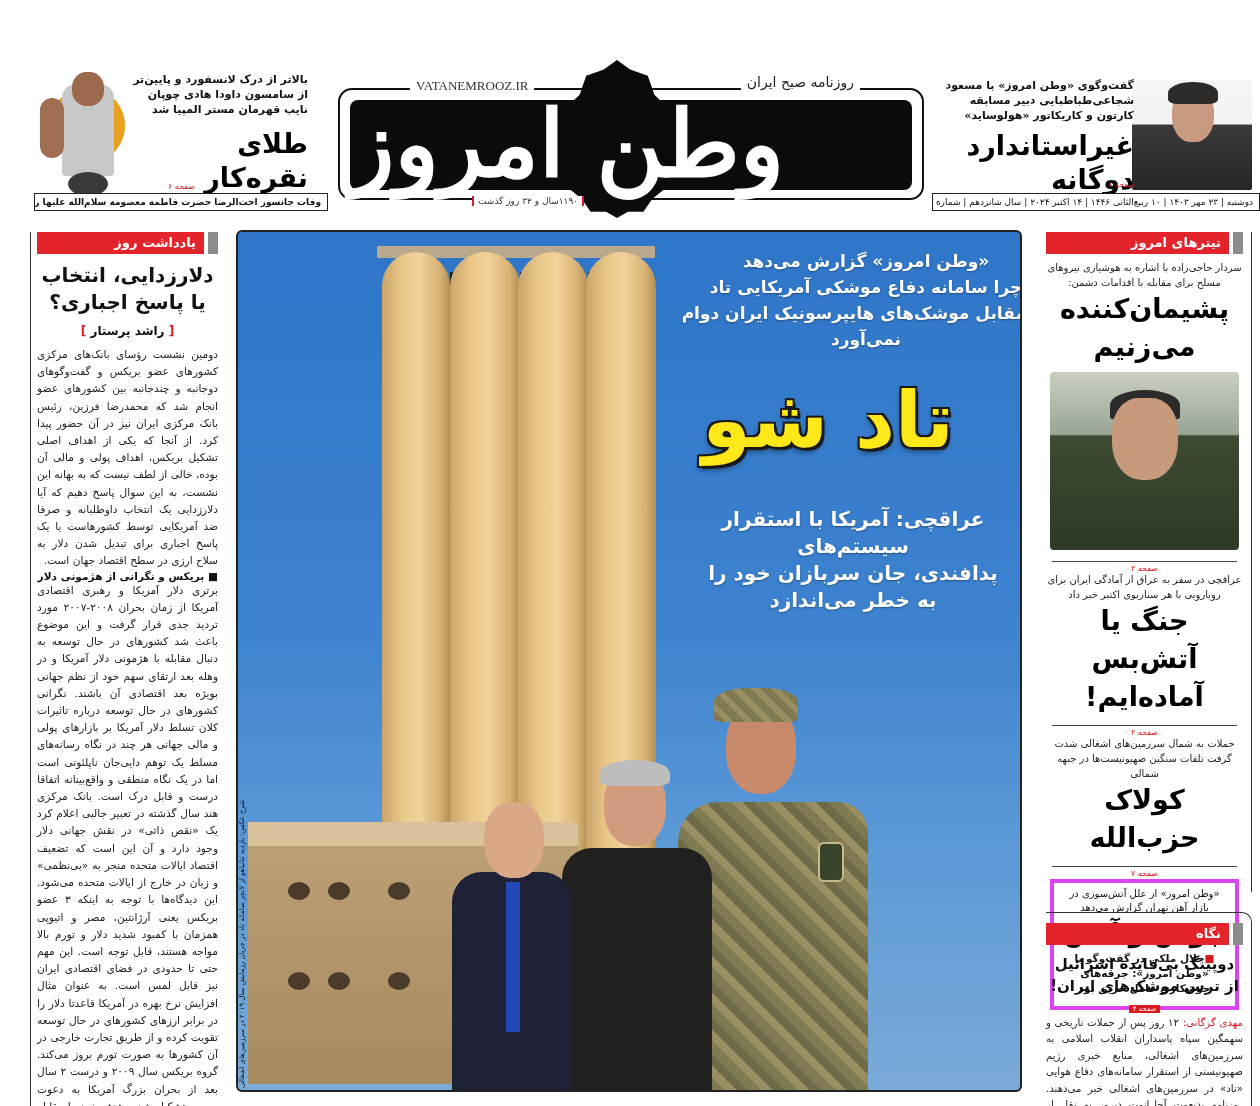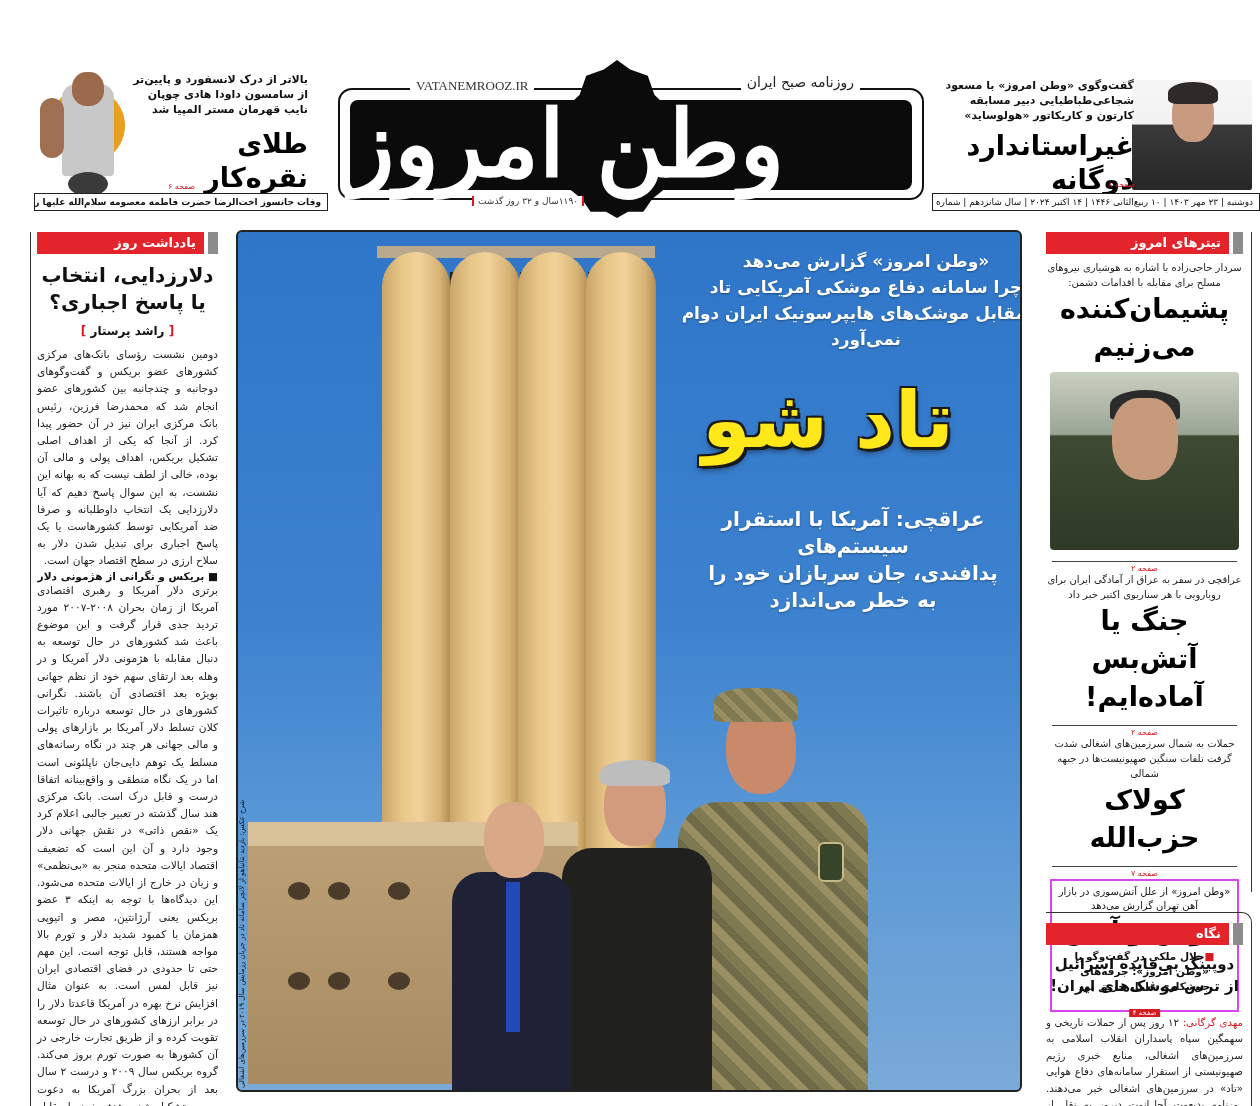--- a/index.html
+++ b/index.html
@@ -50,21 +50,21 @@
   .teaser { text-align: center; }
   .teaser-kicker { font-size: 10px; line-height: 15px; color: #222; margin-top: 6px; }
   .teaser-title { font-size: 27px; font-weight: bold; line-height: 38px; color: #000; }
   .page-rule { position: relative; height: 10px; margin: 4px 6px; }
   .page-rule::before { content: ""; position: absolute; left: 0; right: 0; top: 5px; border-top: 1px solid #444; }
   .page-rule span { position: relative; background: #fff; font-size: 8px; color: #d71920; padding: 0 4px; }
   .portrait { margin: 6px 4px; height: 178px; border-radius: 4px; background: linear-gradient(180deg,#c9cfc2 0%, #9aa595 35%, #3e4a32 36%, #2f3a27 100%); position: relative; overflow: hidden; }
   .portrait .face { position: absolute; left: 62px; top: 26px; width: 66px; height: 82px; background: #c79a7c; border-radius: 40% 40% 45% 45%; }
   .portrait .hair { position: absolute; left: 60px; top: 18px; width: 70px; height: 30px; background: #2b2b2b; border-radius: 50% 50% 10% 10%; }
 
-  .boxed { border: 2px solid #d946ef; margin: 8px 4px 0; padding: 4px 6px 16px; text-align: center; position: relative; }
+  .boxed { border: 4px solid #d946ef; margin: 8px 4px 0; padding: 4px 6px 10px; text-align: center; position: relative; }
   .boxed .kicker { font-size: 10px; line-height: 14px; }
   .boxed .title { font-size: 26px; font-weight: bold; line-height: 36px; }
   .boxed .bullet { font-size: 10.5px; font-weight: bold; line-height: 15px; }
   .boxed .bullet::before { content: "\25A0 "; color: #d71920; }
   .boxed .pg { position: absolute; left: 50%; bottom: -7px; transform: translateX(-50%); background: #d71920; color: #fff; font-size: 7px; padding: 0 4px; }
 
   .col-right-2 { position: absolute; left: 1046px; top: 912px; width: 206px; height: 194px; border-right: 1px solid #333; border-top: 1px solid #333; border-top-right-radius: 10px; padding: 10px 8px 0 0; }
   .col-right-2 .title { text-align: center; font-weight: bold; font-size: 15px; line-height: 22px; margin: 8px 0 18px; }
   .col-right-2 .body-text { font-size: 10.2px; line-height: 16.4px; }
   .author { color: #d71920; }

